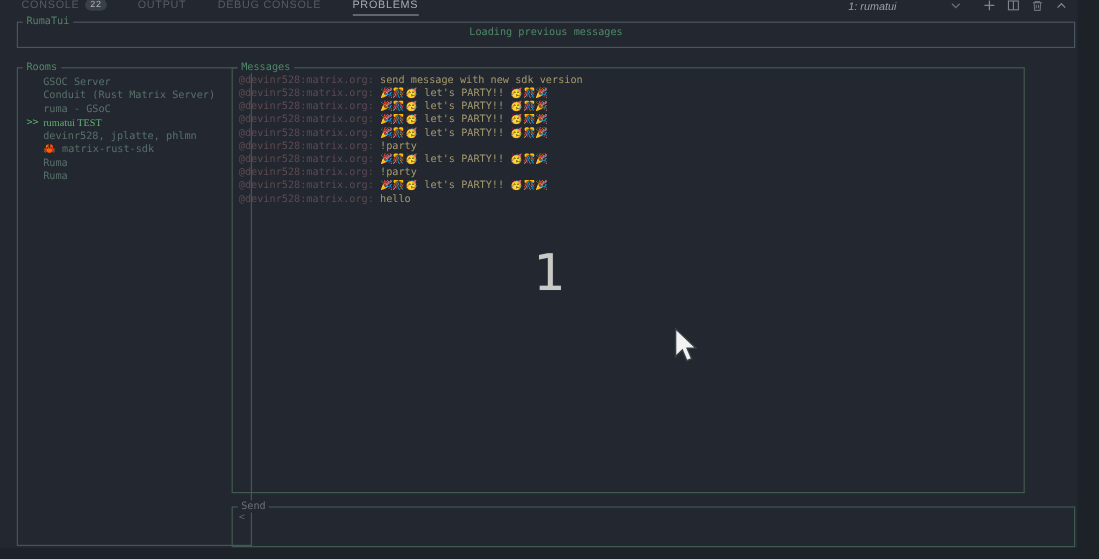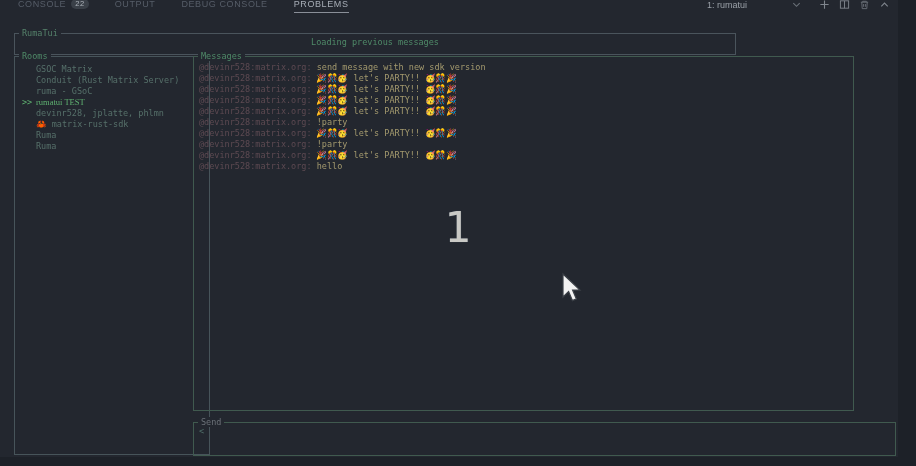--- a/index.html
+++ b/index.html
@@ -15,32 +15,32 @@
 
   
   .panel-header{position:absolute;left:0;top:-3px;width:916px;height:18px;display:flex;align-items:flex-start;}
   .tabs{display:flex;align-items:flex-start;margin-left:18px;}
   .tab{font-size:9px;letter-spacing:.6px;color:var(--tab-inactive);margin-right:26px;
        padding:2px 0 3px 0;display:flex;align-items:center;gap:5px;cursor:pointer;white-space:nowrap;}
   .tab.active{color:var(--tab-active);border-bottom:1px solid #8a8f98;}
   .badge{background:var(--badge-bg);color:var(--badge-text);font-size:7.5px;border-radius:6px;
          padding:1px 4px;line-height:8px;}
   .header-right{position:absolute;right:6px;top:0;display:flex;align-items:center;gap:9px;height:15px;}
-  .picker{display:flex;align-items:center;gap:44px;color:#9aa0a8;font-size:9px;margin-right:8px;}
+  .picker{display:flex;align-items:center;gap:44px;color:#9aa0a8;font-size:9px;margin-right:8px;font-style:italic;}
   .hicon{width:11px;height:11px;color:var(--icon);display:block;}
   .hicon.dim{color:#6a7078;}
   .icon-btn{background:none;border:none;padding:0;cursor:pointer;display:flex;align-items:center;}
 
   
   .tui{position:absolute;left:0;top:18px;width:898px;height:448px;
        font-family:"DejaVu Sans Mono",monospace;font-size:8.5px;line-height:11px;}
   .tui-box{position:absolute;border:1px solid var(--border-green);}
   .tui-box .box-title{position:absolute;top:-6px;left:4px;background:var(--bg);
        padding:0 3px;line-height:10px;font-size:8.5px;color:var(--title-green);}
-  .box-rumatui{left:14px;top:15px;width:722px;height:22px;border-color:var(--border-gray);}
+  .box-rumatui{left:14px;top:0;width:882px;height:22px;border-color:var(--border-gray);}
   .loading{position:absolute;left:0;right:0;top:3px;text-align:center;color:var(--title-green);}
   .box-rooms{left:14px;top:38px;width:196px;height:399px;border-color:#47545a;}
   .rooms-list{position:absolute;left:0;top:7px;right:0;}
   .room-row{position:relative;padding-left:21px;color:var(--room-text);white-space:nowrap;
             overflow:hidden;cursor:pointer;}
   .room-row .marker{position:absolute;left:7px;color:var(--room-selected);}
   .room-row.selected .room-label{color:var(--room-selected);font-family:Liberation Serif, serif;}
   .box-messages{left:193px;top:38px;width:661px;height:355px;}
   .messages-list{position:absolute;left:5px;top:5px;right:3px;}
   .message-line{white-space:nowrap;overflow:hidden;}
@@ -117,21 +117,21 @@
 <div class="tui">
 
   <div class="tui-box box-rumatui">
     <span class="box-title" style="color:#55826b">RumaTui</span>
     <div class="loading">Loading previous messages</div>
   </div>
 
   <div class="tui-box box-rooms">
     <span class="box-title">Rooms</span>
     <div class="rooms-list" id="rooms-list">
-        <div class="room-row"><span class="marker"></span><span class="room-label">GSOC Matrix</span></div>
+        <div class="room-row"><span class="marker"></span><span class="room-label">GSOC Server</span></div>
         <div class="room-row"><span class="marker"></span><span class="room-label">Conduit (Rust Matrix Server)</span></div>
         <div class="room-row"><span class="marker"></span><span class="room-label">ruma - GSoC</span></div>
         <div class="room-row selected"><span class="marker">&gt;&gt;</span><span class="room-label">rumatui TEST</span></div>
         <div class="room-row"><span class="marker"></span><span class="room-label">devinr528, jplatte, phlmn</span></div>
         <div class="room-row"><span class="marker"></span><span class="room-label">🦀 matrix-rust-sdk</span></div>
         <div class="room-row"><span class="marker"></span><span class="room-label">Ruma</span></div>
         <div class="room-row"><span class="marker"></span><span class="room-label">Ruma</span></div>
       </div>
   </div>
 

